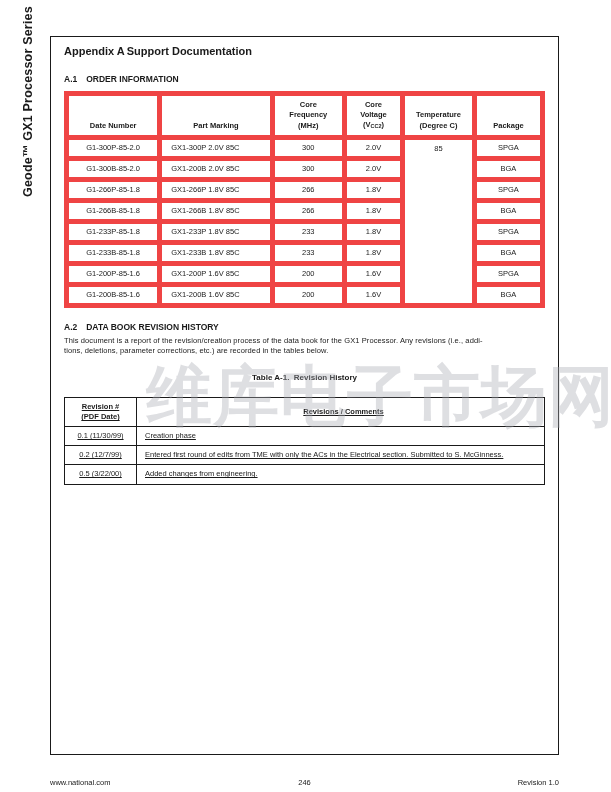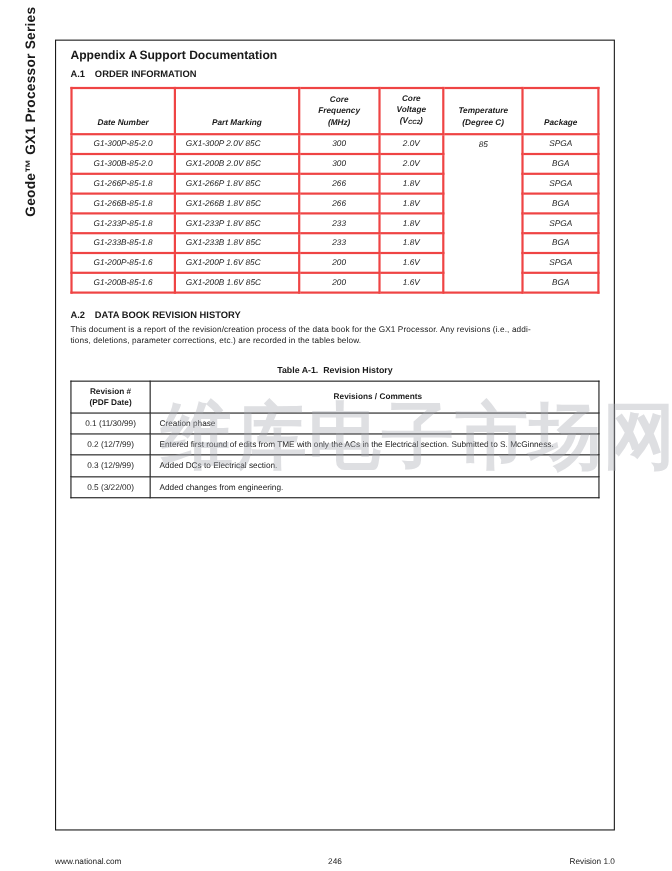--- a/index.html
+++ b/index.html
@@ -33,46 +33,46 @@
     height: 719px;
     border: 1.5px solid #1a1a1a;
     padding: 5px 13px 0 13px;
   }
 
   .appendix-heading { font-size: 11px; font-weight: bold; margin-top: 3px; }
   .appendix-heading .title-part { margin-left: 2px; }
 
   .section-heading { font-size: 8.5px; font-weight: bold; }
   .section-heading .title-part { margin-left: 9px; }
-  .a1-heading { margin-top: 5px; }
+  .a1-heading { margin-top: 17px; }
   .a2-heading { margin-top: 14px; }
 
   table { width: 100%; border-collapse: collapse; table-layout: fixed; }
   .order-table { margin-top: 7px; border: 1.5px solid #1a1a1a; font-size: 7.5px; }
-  .order-table th, .order-table td { border: 2px solid #ef4444; font-style: italic; }
+  .order-table th, .order-table td { border: 5px solid #ef4444; }
   .order-table th {
     font-weight: bold; text-align: center; vertical-align: bottom;
     padding: 4px 2px 4px; line-height: 1.35; white-space: pre-line;
   }
   .order-table td { text-align: center; padding: 3.5px 2px; height: 16px; }
   .order-table td.left { text-align: left; padding-left: 9px; }
   .order-table td.temp-merged { vertical-align: top; padding-top: 4px; }
   sub.vsub { font-size: 5.5px; vertical-align: -1px; }
 
   .para {
     margin-top: 4px; font-size: 7.5px; line-height: 1.42;
     white-space: pre-line; letter-spacing: 0.1px;
   }
 
   .table-caption {
     margin-top: 16px; text-align: center; font-size: 8px; font-weight: bold;
     white-space: pre;
   }
 
-  .rev-table { margin-top: 5px; border: 1.5px solid #1a1a1a; font-size: 7.5px; }
+  .rev-table { margin-top: 15px; border: 1.5px solid #1a1a1a; font-size: 7.5px; text-decoration: underline; }
   .rev-table th, .rev-table td { border: 1px solid #1a1a1a; }
   .rev-table th {
     font-weight: bold; vertical-align: middle; line-height: 1.35;
     white-space: pre-line; padding: 4px 2px;
   }
   .rev-table th.rev-col { text-align: center; }
   .rev-table th.com-col { text-align: center; padding-left: 8px; }
   .rev-table td { padding: 4px 2px; height: 16px; vertical-align: middle; line-height: 1.35; }
   .rev-table td.rev-cell { text-align: center; }
   .rev-table td.com-cell { text-align: left; padding-left: 8px; padding-right: 14px; }
@@ -227,24 +227,20 @@
     <tbody>
       <tr>
         <td class="rev-cell">0.1 (11/30/99)</td>
         <td class="com-cell">Creation phase</td>
       </tr>
       <tr>
         <td class="rev-cell">0.2 (12/7/99)</td>
         <td class="com-cell">Entered first round of edits from TME with only the ACs in the Electrical section. Submitted to S. McGinness.</td>
       </tr>
       <tr>
-        <td class="rev-cell">0.3 (12/9/99)</td>
-        <td class="com-cell">Added DCs to Electrical section.</td>
-      </tr>
-      <tr>
         <td class="rev-cell">0.5 (3/22/00)</td>
         <td class="com-cell">Added changes from engineering.</td>
       </tr>
     </tbody>
   </table>
 
 </div>
 
 <div class="watermark">维库电子市场网</div>
 

